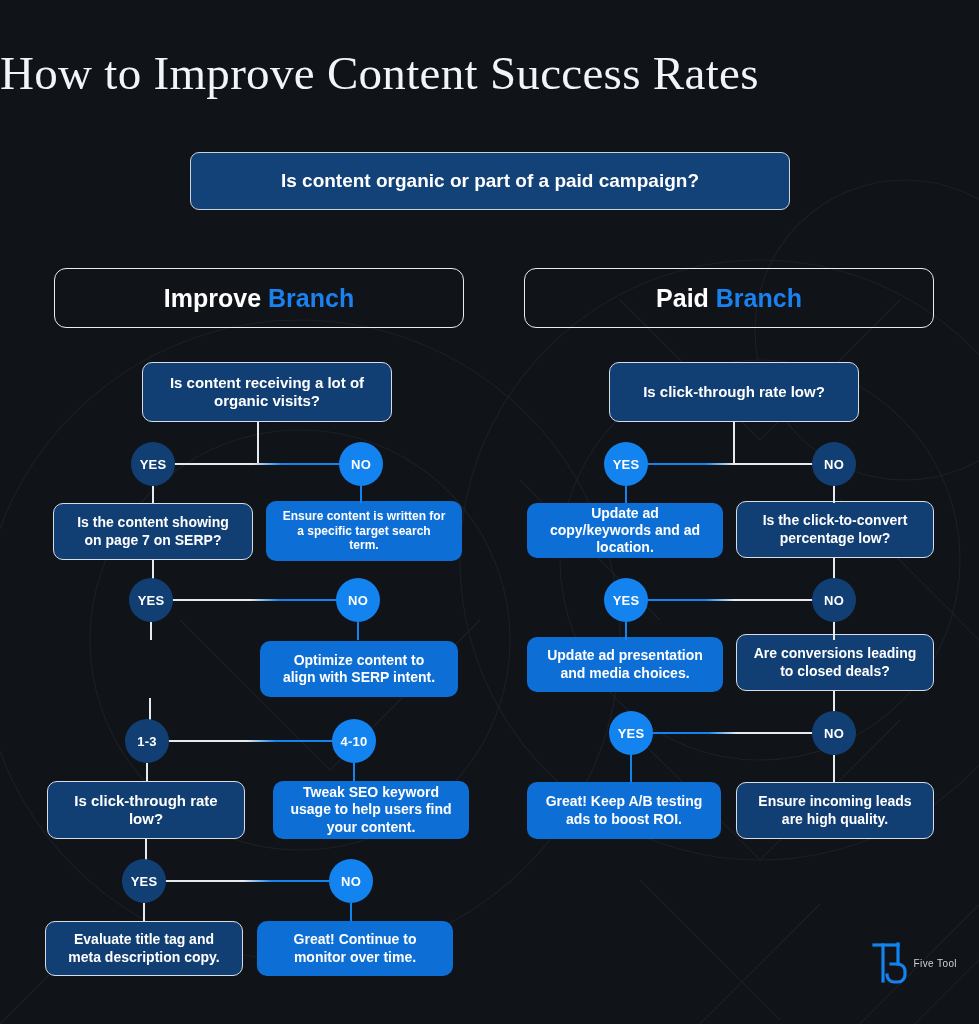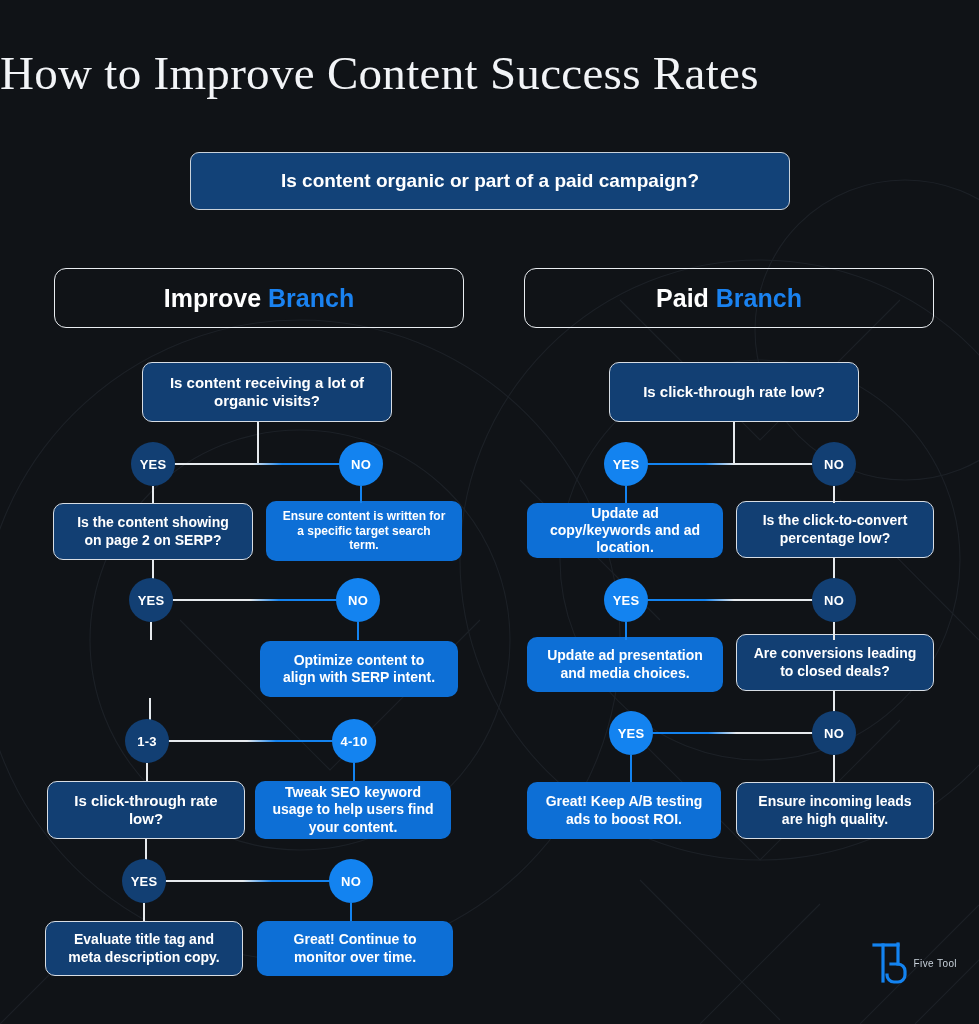--- a/index.html
+++ b/index.html
@@ -149,41 +149,41 @@
   </div>
 
   <div class="node navy" style="left:133px; top:362px; width:250px; height:60px; font-size:15px;margin-left:9px;">Is content receiving a lot of organic visits?</div>
   <div class="ln" style="left:257px; top:422px; width:2px; height:42px;"></div>
   <div class="ln grad-lr" style="left:153px; top:463px; width:208px; height:2px;"></div>
   <div class="pill navy" style="left:131px; top:442px; width:44px; height:44px;">YES</div>
   <div class="pill bright" style="left:339px; top:442px; width:44px; height:44px;">NO</div>
   <div class="ln" style="left:152px; top:486px; width:2px; height:17px;"></div>
   <div class="ln blue" style="left:360px; top:486px; width:2px; height:17px;"></div>
 
-  <div class="node navy" style="left:53px; top:503px; width:200px; height:57px; font-size:14px;">Is the content showing on page 2 on SERP?</div>
+  <div class="node navy" style="left:53px; top:503px; width:200px; height:57px; font-size:14px;">Is the content showing on page 7 on SERP?</div>
   <div class="node bright" style="left:266px; top:501px; width:196px; height:60px; font-size:12px;">Ensure content is written for a specific target search term.</div>
 
   <div class="ln" style="left:152px; top:560px; width:2px; height:40px;"></div>
   <div class="ln grad-lr" style="left:150px; top:599px; width:208px; height:2px;"></div>
   <div class="pill navy" style="left:129px; top:578px; width:44px; height:44px;">YES</div>
   <div class="pill bright" style="left:336px; top:578px; width:44px; height:44px;">NO</div>
   <div class="ln" style="left:150px; top:622px; width:2px; height:18px;"></div>
   <div class="ln blue" style="left:357px; top:622px; width:2px; height:18px;"></div>
 
   <div class="node bright" style="left:260px; top:641px; width:198px; height:56px; font-size:14px;">Optimize content to align with SERP intent.</div>
 
   <div class="ln" style="left:149px; top:698px; width:2px; height:42px;"></div>
   <div class="ln grad-lr" style="left:147px; top:740px; width:208px; height:2px;"></div>
   <div class="pill navy" style="left:125px; top:719px; width:44px; height:44px;">1-3</div>
   <div class="pill bright" style="left:332px; top:719px; width:44px; height:44px;">4-10</div>
   <div class="ln" style="left:146px; top:763px; width:2px; height:18px;"></div>
   <div class="ln blue" style="left:353px; top:763px; width:2px; height:18px;"></div>
 
   <div class="node navy" style="left:47px; top:781px; width:198px; height:58px; font-size:15px;">Is click-through rate low?</div>
-  <div class="node bright" style="left:255px; top:781px; width:196px; height:58px; font-size:14px;">Tweak SEO keyword usage to help users find your content.</div>
+  <div class="node bright" style="left:273px; top:781px; width:196px; height:58px; font-size:14px;">Tweak SEO keyword usage to help users find your content.</div>
 
   <div class="ln" style="left:145px; top:839px; width:2px; height:42px;"></div>
   <div class="ln grad-lr" style="left:143px; top:880px; width:208px; height:2px;"></div>
   <div class="pill navy" style="left:122px; top:859px; width:44px; height:44px;">YES</div>
   <div class="pill bright" style="left:329px; top:859px; width:44px; height:44px;">NO</div>
   <div class="ln" style="left:143px; top:903px; width:2px; height:18px;"></div>
   <div class="ln blue" style="left:350px; top:903px; width:2px; height:18px;"></div>
 
   <div class="node navy" style="left:45px; top:921px; width:198px; height:55px; font-size:14px;">Evaluate title tag and meta description copy.</div>
   <div class="node bright" style="left:257px; top:921px; width:196px; height:55px; font-size:14px;">Great! Continue to monitor over time.</div>

